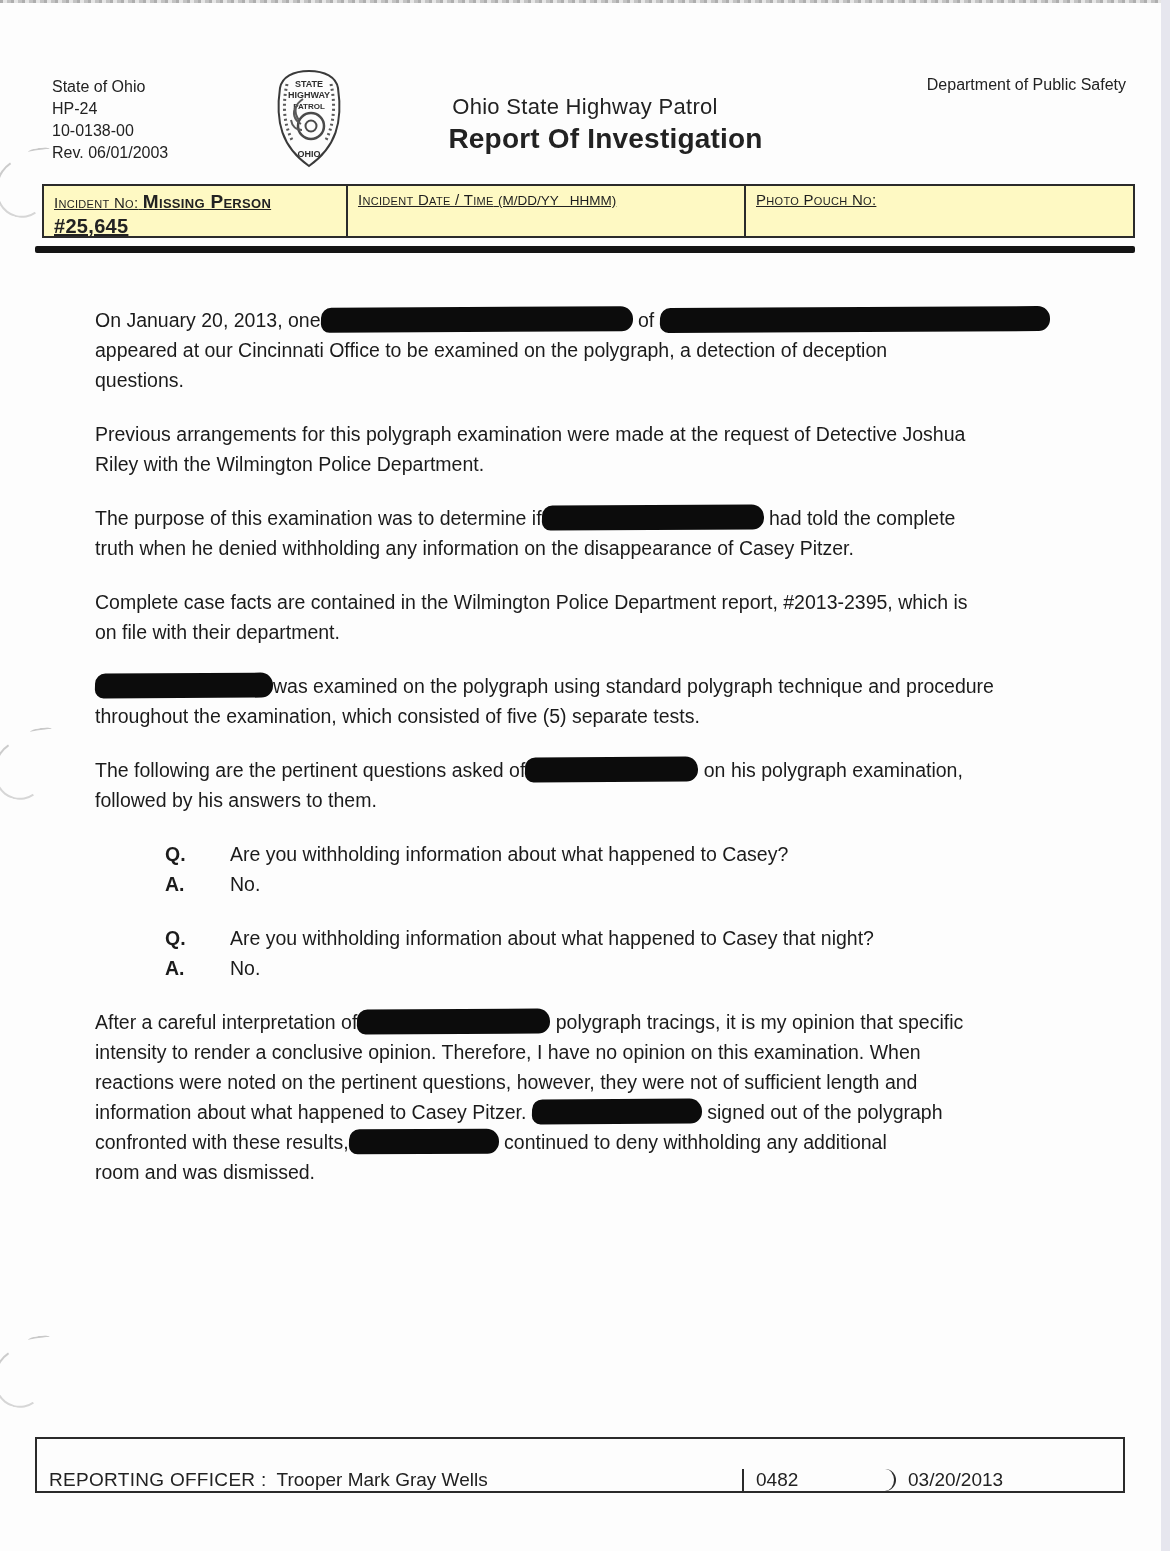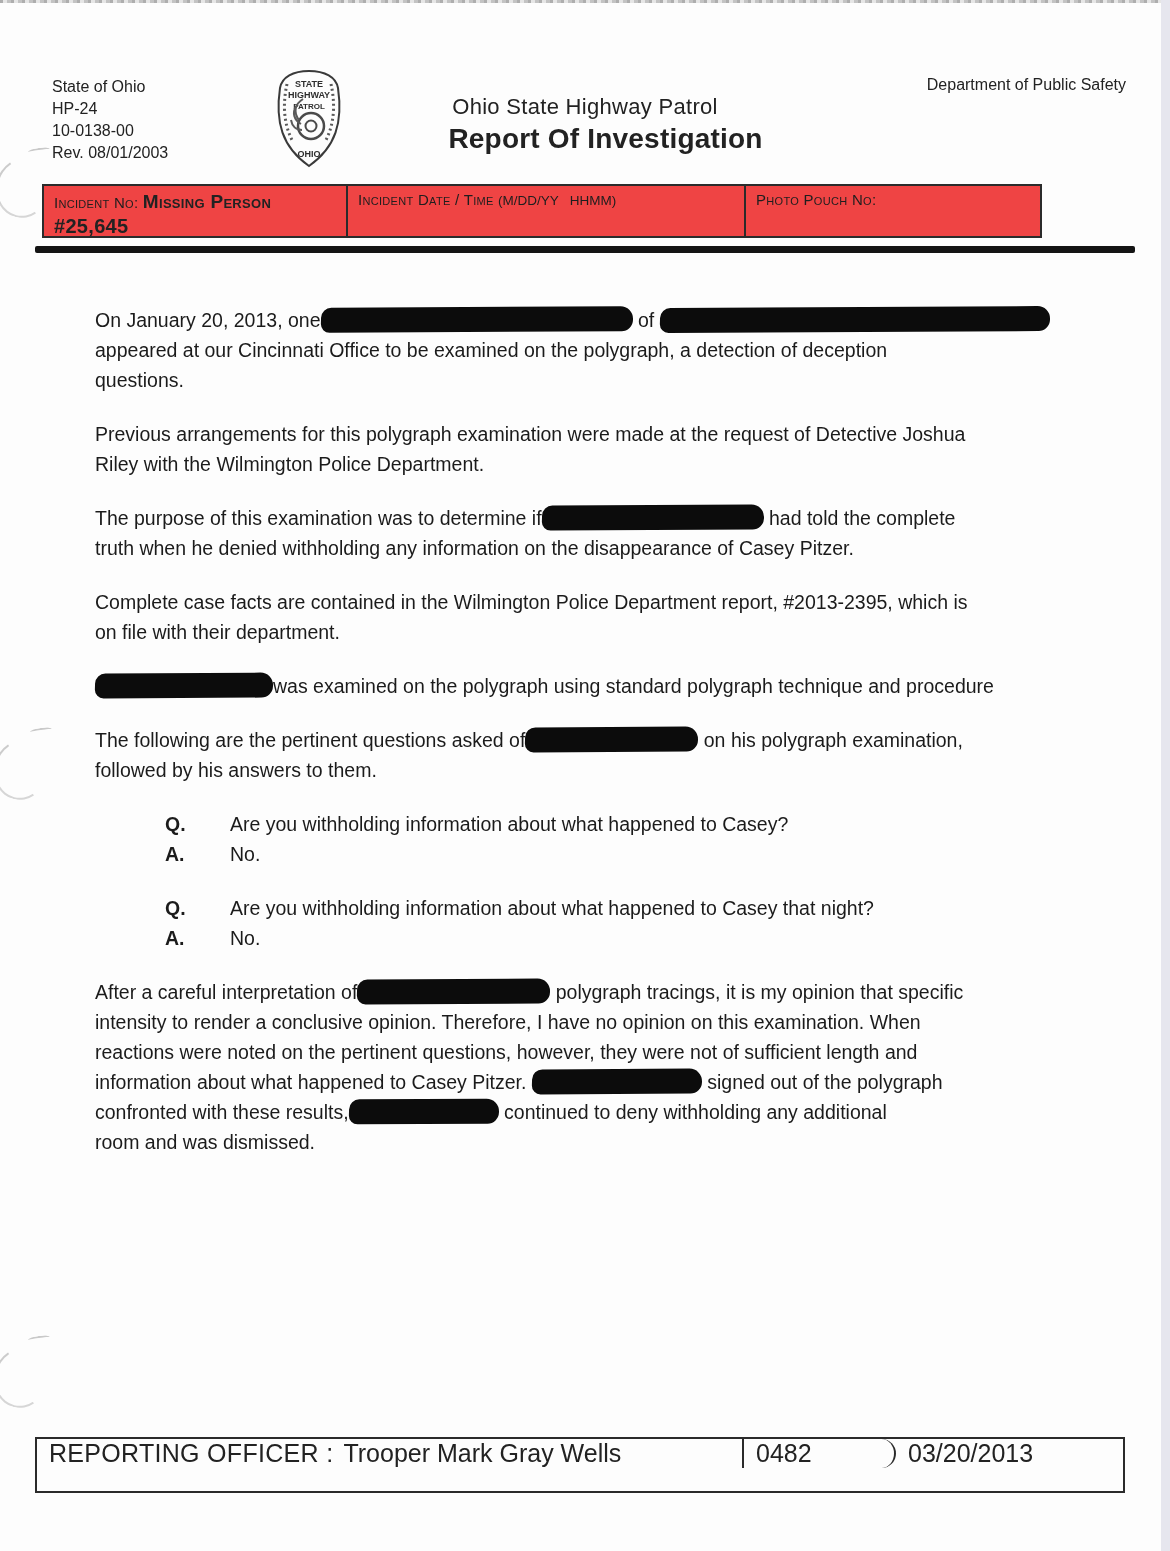--- a/index.html
+++ b/index.html
@@ -31,22 +31,22 @@
   .curl-dash{position:absolute;width:22px;height:3px;border-top:2px solid #c9c9c9;border-radius:50%;transform:rotate(-8deg);}
   
   .form-meta{position:absolute;left:52px;top:76px;font-size:16px;line-height:22px;}
   .dept{position:absolute;right:44px;top:76px;font-size:16px;}
   .titles{position:absolute;left:0;top:94px;width:1170px;text-align:center;}
   .agency{font-size:22px;letter-spacing:.3px;}
   .report-title{font-size:28px;font-weight:bold;margin-top:3px;letter-spacing:.2px;padding-left:41px;}
   .badge{position:absolute;left:265px;top:68px;}
   
   .incident-table{
-    position:absolute;left:42px;top:184px;width:1000px;height:54px;
-    border:2px solid #2b2b2b;display:flex;box-sizing:border-box;background:#ef4444;
+    position:absolute;left:42px;top:184px;width:1093px;height:54px;
+    border:2px solid #2b2b2b;display:flex;box-sizing:border-box;background:#fef9c3;text-decoration:underline;
   }
   .incident-cell{box-sizing:border-box;padding:5px 10px;}
   .cell-1{width:304px;border-right:2px solid #2b2b2b;}
   .cell-2{width:398px;border-right:2px solid #2b2b2b;}
   .cell-3{flex:1;}
   .sc-label{font-variant:small-caps;font-size:15px;letter-spacing:.3px;color:#1e1e1e;}
   .sc-value{font-variant:small-caps;font-size:19px;font-weight:bold;letter-spacing:.3px;}
   .date-format{font-size:13.5px;white-space:pre;color:#1e1e1e;}
   .incident-number{font-size:20px;font-weight:bold;margin-top:2px;letter-spacing:.3px;}
   .thick-rule{
@@ -66,21 +66,21 @@
     border-radius:10px 13px 11px 9px;
     transform:skewX(-2deg) rotate(-0.3deg);
   }
   .qa-block{margin:0 0 24px 0;padding-left:70px;}
   .qa-row{height:30px;white-space:nowrap;}
   .qa-label{display:inline-block;width:65px;font-weight:bold;}
   
   .footer-table{
     position:absolute;left:35px;top:1437px;width:1090px;height:56px;
     border:2px solid #2b2b2b;display:flex;box-sizing:border-box;background:#fdfdfd;
-    font-size:25px;align-items:flex-start;
+    font-size:19px;align-items:flex-end;
   }
   .footer-cell{box-sizing:border-box;display:flex;align-items:center;padding:0 12px;}
   .fcell-1{width:707px;border-right:2px solid #2b2b2b;}
   .fcell-2{width:152px;border-right:2px solid #2b2b2b;border-radius:17px;}
   .fcell-3{flex:1;}
   .officer-label{letter-spacing:.3px;margin-right:10px;}
 </style>
 </head>
 <body>
 
@@ -92,21 +92,21 @@
   <div class="curl-dash" style="left:28px;top:148px;"></div>
   <div class="curl" style="left:-6px;top:740px;"></div>
   <div class="curl-dash" style="left:30px;top:728px;"></div>
   <div class="curl" style="left:-6px;top:1348px;"></div>
   <div class="curl-dash" style="left:28px;top:1336px;"></div>
 
   <div class="form-meta">
     <div>State of Ohio</div>
     <div>HP-24</div>
     <div>10-0138-00</div>
-    <div>Rev. 08/01/2003</div>
+    <div>Rev. 06/01/2003</div>
   </div>
 
   <div class="badge">
     <svg width="88" height="102" viewBox="0 0 88 102">
       <path d="M44,3 C60,3 71,9 73,20 C78,54 71,79 44,98 C17,79 10,54 15,20 C17,9 28,3 44,3 Z" fill="none" stroke="#3a3a3a" stroke-width="2"></path>
       <path d="M22,16 C18,34 18,54 27,72" fill="none" stroke="#5a5a5a" stroke-width="3" stroke-dasharray="2,3"></path>
       <path d="M66,16 C70,34 70,54 61,72" fill="none" stroke="#5a5a5a" stroke-width="3" stroke-dasharray="2,3"></path>
       <text x="44" y="19" text-anchor="middle" font-size="9" font-weight="bold" fill="#2e2e2e" font-family="Liberation Sans, sans-serif">STATE</text>
       <text x="44" y="30" text-anchor="middle" font-size="9" font-weight="bold" fill="#2e2e2e" font-family="Liberation Sans, sans-serif">HIGHWAY</text>
       <text x="44" y="41" text-anchor="middle" font-size="8" font-weight="bold" fill="#2e2e2e" font-family="Liberation Sans, sans-serif">PATROL</text>
@@ -156,20 +156,21 @@
       <div class="para">
         <div class="line"><span>The purpose of this examination was to determine if</span><span class="redaction" style="width: 222px;"></span><span> had told the complete</span></div>
         <div class="line"><span>truth when he denied withholding any information on the disappearance of Casey Pitzer.</span></div>
       </div>
       <div class="para">
         <div class="line"><span>Complete case facts are contained in the Wilmington Police Department report, #2013-2395, which is</span></div>
         <div class="line"><span>on file with their department.</span></div>
       </div>
       <div class="para">
         <div class="line"><span class="redaction" style="width: 178px;"></span><span>was examined on the polygraph using standard polygraph technique and procedure</span></div>
+        <div class="line"><span>throughout the examination, which consisted of five (5) separate tests.</span></div>
       </div>
       <div class="para">
         <div class="line"><span>The following are the pertinent questions asked of</span><span class="redaction" style="width: 173px;"></span><span> on his polygraph examination,</span></div>
         <div class="line"><span>followed by his answers to them.</span></div>
       </div>
       <div class="qa-block">
         <div class="qa-row"><span class="qa-label">Q.</span><span>Are you withholding information about what happened to Casey?</span></div>
         <div class="qa-row"><span class="qa-label">A.</span><span>No.</span></div>
       </div>
       <div class="qa-block">

